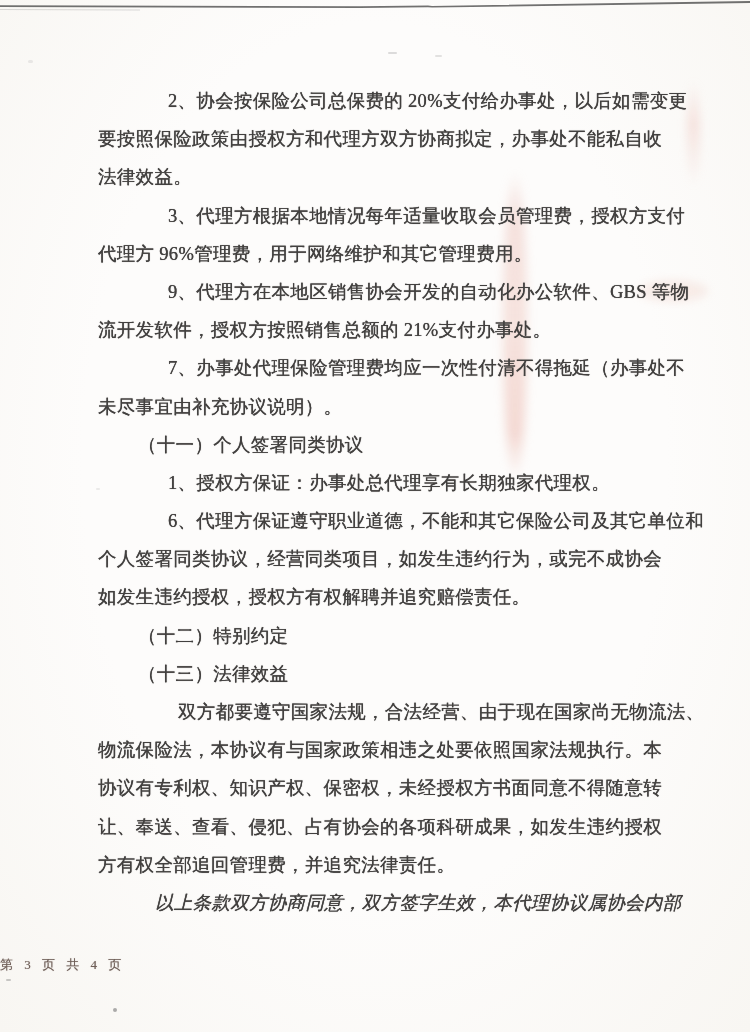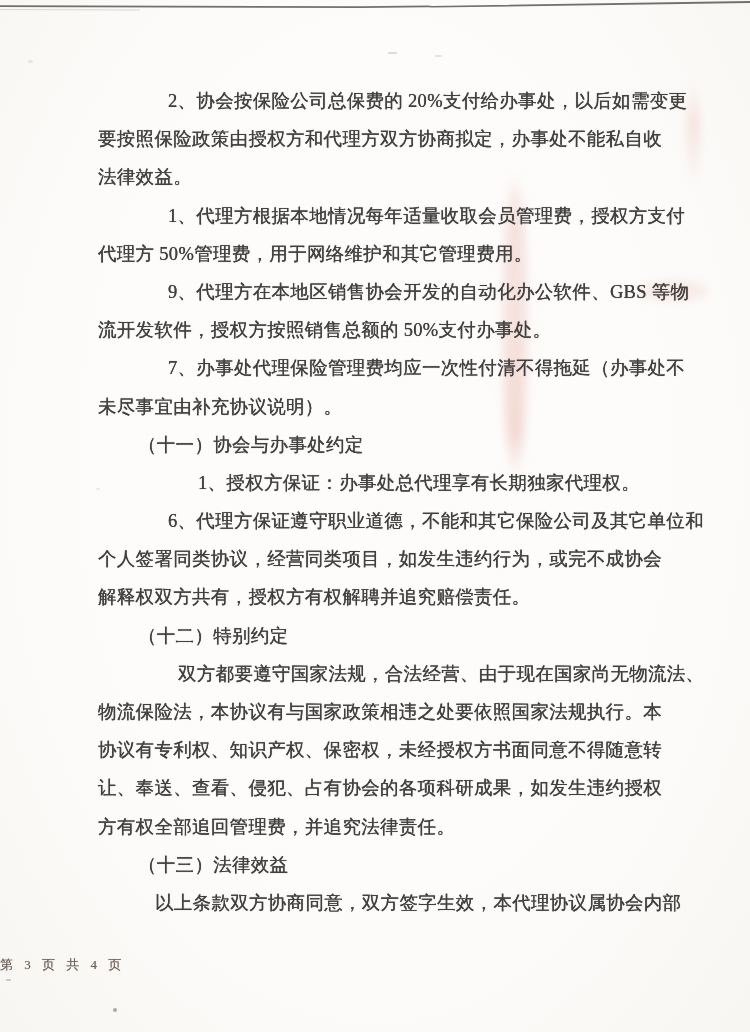--- a/index.html
+++ b/index.html
@@ -36,24 +36,24 @@
   .sp6{left:96px;top:488px;width:4px;height:2px;opacity:.12;}
   
   .content{
     position:absolute;left:98px;top:90px;width:572px;
   }
   .line{
     height:38.2px;line-height:23px;white-space:nowrap;
     font-size:18.5px;letter-spacing:.3px;color:var(--ink);
     text-shadow:0 0 1px rgba(66,64,63,.55), 0 0 .4px rgba(66,64,63,.8);
   }
-  .ind-clause{padding-left:70px;text-align:center;}
+  .ind-clause{padding-left:70px;}
   .ind-heading{padding-left:40px;}
   .ind-body{padding-left:80px;}
-  .ind-body2{padding-left:57px;}
+  .ind-body2{padding-left:57px;font-style:italic;}
   .footer{
     position:absolute;top:956px;left:0;width:100%;text-align:left;
     font-size:13px;letter-spacing:4px;color:var(--footer_ink);
     text-shadow:0 0 .8px rgba(111,95,88,.6);
   }
 </style>
 </head>
 <body>
 
 <div class="page">
@@ -74,54 +74,54 @@
   <div class="speck sp5"></div>
   <div class="speck sp6"></div>
 
   <div class="content">
       <div>
         <div class="line ind-clause">2、协会按保险公司总保费的 20%支付给办事处，以后如需变更</div>
         <div class="line">要按照保险政策由授权方和代理方双方协商拟定，办事处不能私自收</div>
         <div class="line">法律效益。</div>
       </div>
       <div>
-        <div class="line ind-clause">1、代理方根据本地情况每年适量收取会员管理费，授权方支付</div>
-        <div class="line">代理方 50%管理费，用于网络维护和其它管理费用。</div>
+        <div class="line ind-clause">3、代理方根据本地情况每年适量收取会员管理费，授权方支付</div>
+        <div class="line">代理方 96%管理费，用于网络维护和其它管理费用。</div>
       </div>
       <div>
         <div class="line ind-clause">9、代理方在本地区销售协会开发的自动化办公软件、GBS 等物</div>
-        <div class="line">流开发软件，授权方按照销售总额的 50%支付办事处。</div>
+        <div class="line">流开发软件，授权方按照销售总额的 21%支付办事处。</div>
       </div>
       <div>
         <div class="line ind-clause">7、办事处代理保险管理费均应一次性付清不得拖延（办事处不</div>
         <div class="line">未尽事宜由补充协议说明）。</div>
       </div>
       <div>
-        <div class="line ind-heading">（十一）协会与办事处约定</div>
+        <div class="line ind-heading">（十一）个人签署同类协议</div>
       </div>
       <div>
         <div class="line ind-clause">1、授权方保证：办事处总代理享有长期独家代理权。</div>
       </div>
       <div>
         <div class="line ind-clause">6、代理方保证遵守职业道德，不能和其它保险公司及其它单位和</div>
         <div class="line">个人签署同类协议，经营同类项目，如发生违约行为，或完不成协会</div>
-        <div class="line">解释权双方共有，授权方有权解聘并追究赔偿责任。</div>
+        <div class="line">如发生违约授权，授权方有权解聘并追究赔偿责任。</div>
       </div>
       <div>
         <div class="line ind-heading">（十二）特别约定</div>
+      </div>
+      <div>
+        <div class="line ind-heading">（十三）法律效益</div>
       </div>
       <div>
         <div class="line ind-body">双方都要遵守国家法规，合法经营、由于现在国家尚无物流法、</div>
         <div class="line">物流保险法，本协议有与国家政策相违之处要依照国家法规执行。本</div>
         <div class="line">协议有专利权、知识产权、保密权，未经授权方书面同意不得随意转</div>
         <div class="line">让、奉送、查看、侵犯、占有协会的各项科研成果，如发生违约授权</div>
         <div class="line">方有权全部追回管理费，并追究法律责任。</div>
-      </div>
-      <div>
-        <div class="line ind-heading">（十三）法律效益</div>
       </div>
       <div>
         <div class="line ind-body2">以上条款双方协商同意，双方签字生效，本代理协议属协会内部</div>
       </div>
     </div>
 
   <div class="footer">第 3 页 共 4 页</div>
 </div>
 
 </body></html>

